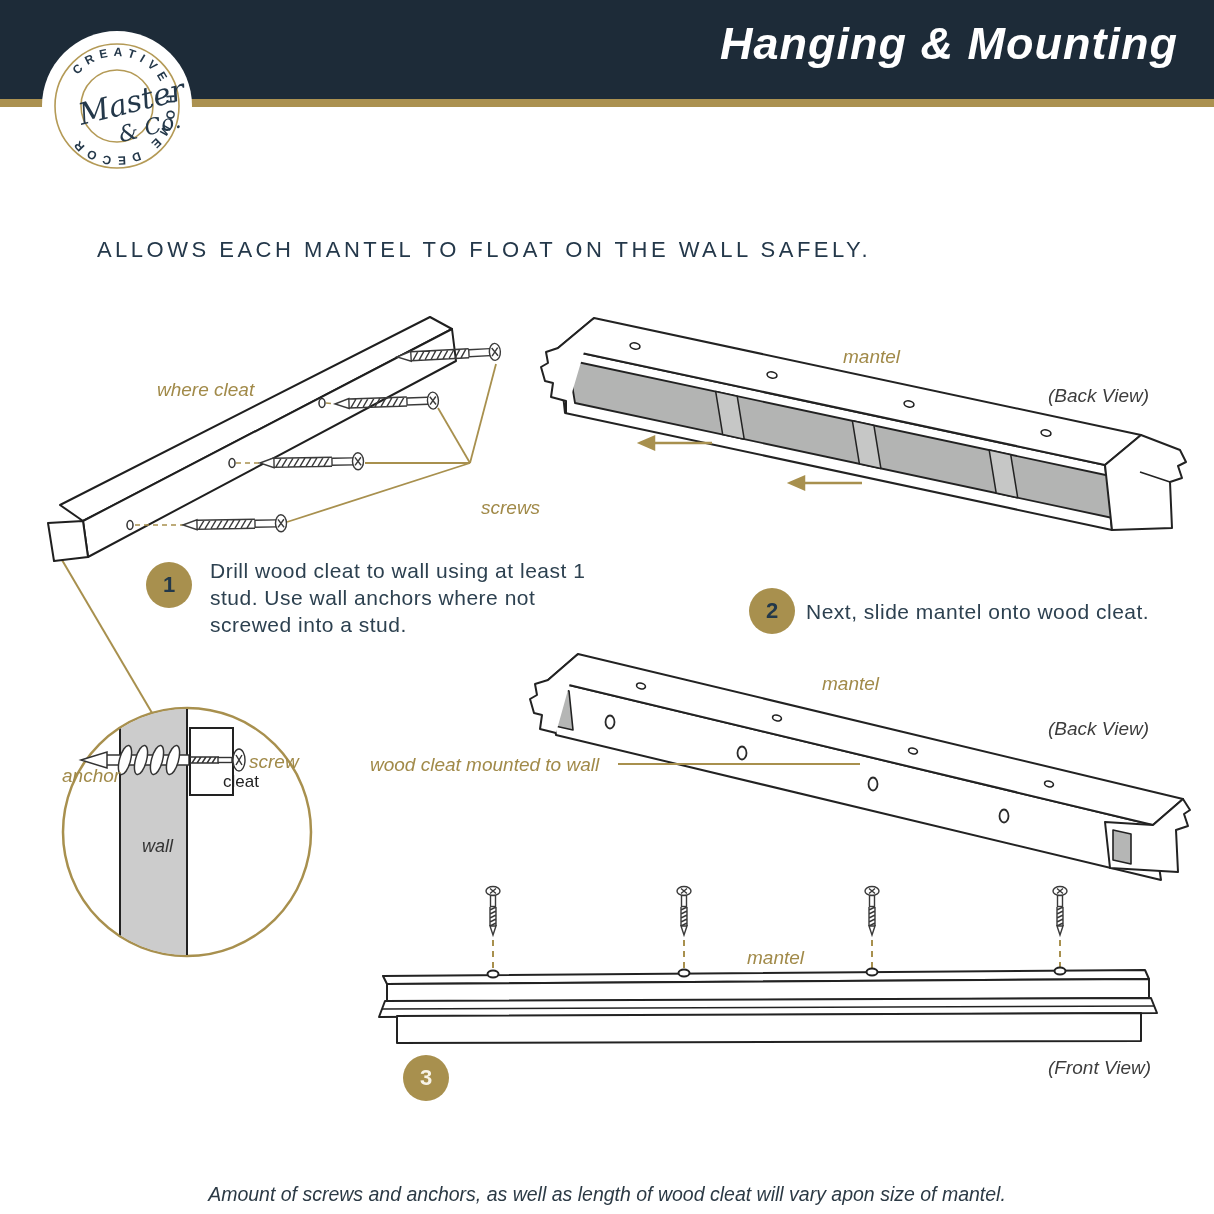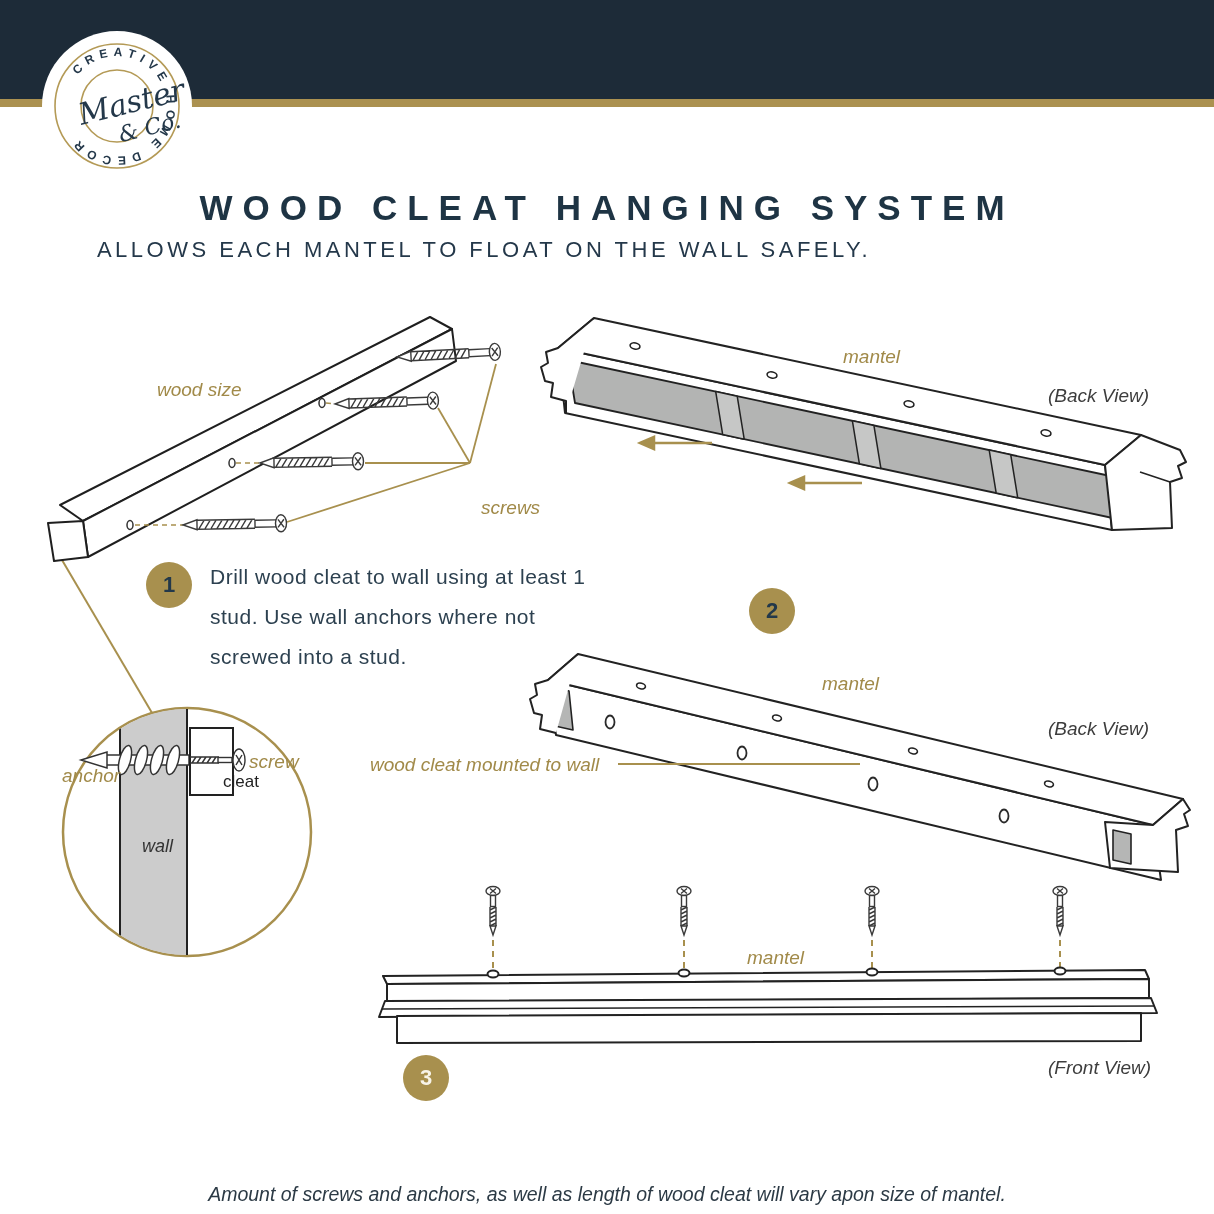--- a/index.html
+++ b/index.html
@@ -21,21 +21,21 @@
   
   .gold-label{position:absolute;color:#a18a49;font-size:19px;font-style:italic;white-space:nowrap;}
   .view-label{position:absolute;color:#3d3d3d;font-size:19px;font-style:italic;white-space:nowrap;}
   .dark-label{position:absolute;color:#222;font-size:17px;white-space:nowrap;margin-left:30px;}
   .wall-label{position:absolute;color:#333;font-size:18px;font-style:italic;white-space:nowrap;}
   
   .step-circle{position:absolute;width:46px;height:46px;border-radius:50%;background:#a8904e;
                display:flex;align-items:center;justify-content:center;
                color:#22384a;font-size:22px;font-weight:bold;}
   .step-circle.light{color:#f7f3e8;}
-  .step-text{position:absolute;color:#2d4150;font-size:21px;line-height:40px;letter-spacing:0.5px;}
+  .step-text{position:absolute;color:#2d4150;font-size:21px;line-height:27px;letter-spacing:0.5px;}
   .diagram{position:absolute;}
   
   .footer-note{position:absolute;left:0;top:1183px;width:1214px;text-align:center;
                color:#2c3a45;font-size:19.5px;font-style:italic;}
   svg{display:block;overflow:visible;}
   .ring-text{font-family:"Liberation Sans",sans-serif;font-weight:bold;font-size:12px;
              letter-spacing:5.5px;fill:#24384a;}
   .script1{font-family:"DejaVu Serif",serif;font-style:italic;font-size:30px;fill:#24384a;}
   .script2{font-family:"DejaVu Serif",serif;font-style:italic;font-size:22px;fill:#24384a;}
 </style>
@@ -65,34 +65,34 @@
       </g>
     </defs>
   </svg>
 
   <svg class="diagram" style="left:0;top:0;" width="1214" height="1214" viewBox="0 0 1214 1214">
     <line x1="62" y1="560" x2="155" y2="718" stroke="#a8904e" stroke-width="2"></line>
   </svg>
 
   <div class="header-bar"></div>
   <div class="header-stripe"></div>
+  <div class="header-title">Hanging &amp; Mounting</div>
 
   <svg class="logo" viewBox="0 0 152 152">
     <circle cx="76" cy="76" r="75" fill="#ffffff"></circle>
     <circle cx="76" cy="76" r="62" fill="none" stroke="#b49a56" stroke-width="1.6"></circle>
     <circle cx="76" cy="76" r="36" fill="none" stroke="#b49a56" stroke-width="1.6"></circle>
     <path id="ringPath" d="M36.6,45.2 A50,50 0 0 1 115.4,106.8 A50,50 0 0 1 35.5,46.6" fill="none"></path>
     <text class="ring-text">
       <textPath href="#ringPath">CREATIVE HOME DECOR</textPath>
     </text>
     <text class="script1" x="38" y="90" transform="rotate(-14 60 82)">Master</text>
     <text class="script2" x="78" y="110" transform="rotate(-14 88 104)">&amp; Co.</text>
   </svg>
 
-  <div class="main-title">WOOD CLEAT HANGING SYSTEM</div>
   <div class="subtitle">ALLOWS EACH MANTEL TO FLOAT ON THE WALL SAFELY.</div>
 
   <svg class="diagram" style="left:35px;top:308px;" width="530" height="275" viewBox="0 0 530 275">
     <g fill="#ffffff" stroke="#1f1f1f" stroke-width="2" stroke-linejoin="round">
       <polygon points="25,197 395,9 417,21 48,213"></polygon>
       <polygon points="48,213 417,21 421,53 53,249"></polygon>
       <polygon points="13,215 48,213 53,249 19,253"></polygon>
     </g>
 
     <g stroke="#a8904e" stroke-width="1.8">
@@ -112,21 +112,21 @@
       <ellipse cx="197" cy="155" rx="3" ry="4.5"></ellipse>
       <ellipse cx="95" cy="217" rx="3" ry="4.5"></ellipse>
     </g>
     <g>
       <use href="#screw-h" transform="translate(362,49) rotate(-3)"></use>
       <use href="#screw-h" transform="translate(300,96) rotate(-2)"></use>
       <use href="#screw-h" transform="translate(225,155) rotate(-1)"></use>
       <use href="#screw-h" transform="translate(148,217) rotate(-1)"></use>
     </g>
   </svg>
-  <div class="gold-label" style="left:157px;top:379px;">wood size</div>
+  <div class="gold-label" style="left:157px;top:379px;">where cleat</div>
   <div class="gold-label" style="left:481px;top:452px;margin-top:45px;">screws</div>
 
   <div class="step-circle" style="left:146px;top:562px;">
     <span>1</span>
   </div>
   <div class="step-text" style="left:210px;top:557px;width:392px;">Drill wood cleat to wall using at least 1 stud. Use wall anchors where not screwed into a stud.</div>
 
   <svg class="diagram" style="left:540px;top:300px;" width="674" height="255" viewBox="0 0 674 255">
     <g stroke="#222" stroke-width="2" stroke-linejoin="round">
 
@@ -159,20 +159,21 @@
       <line x1="262" y1="183" x2="322" y2="183"></line>
       <polygon points="250,183 264,177 264,189"></polygon>
     </g>
   </svg>
   <div class="gold-label" style="left:843px;top:346px;">mantel</div>
   <div class="view-label" style="left:1048px;top:385px;">(Back View)</div>
 
   <div class="step-circle" style="left:749px;top:588px;">
     <span>2</span>
   </div>
+  <div class="step-text" style="left:806px;top:598px;white-space:nowrap;">Next, slide mantel onto wood cleat.</div>
 
   <svg class="diagram" style="left:365px;top:640px;" width="825" height="245" viewBox="0 0 825 245">
     <g stroke="#222" stroke-width="2" stroke-linejoin="round">
 
       <polygon points="183,40 788,185 796,240 191,95" fill="#ffffff"></polygon>
 
       <polygon points="183,40 213,14 818,159 788,185" fill="#ffffff"></polygon>
 
       <polygon points="186,46 204,51 208,90 190,86" fill="#b5b6b5" stroke-width="1.6"></polygon>
 

